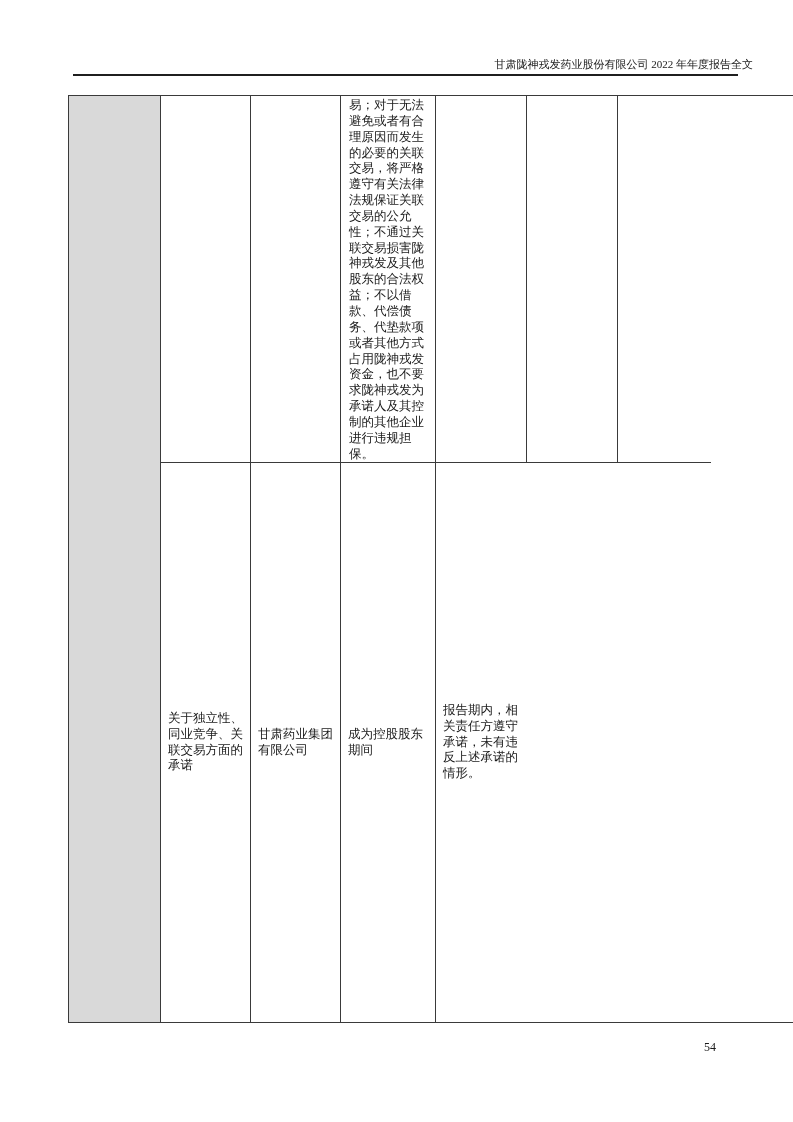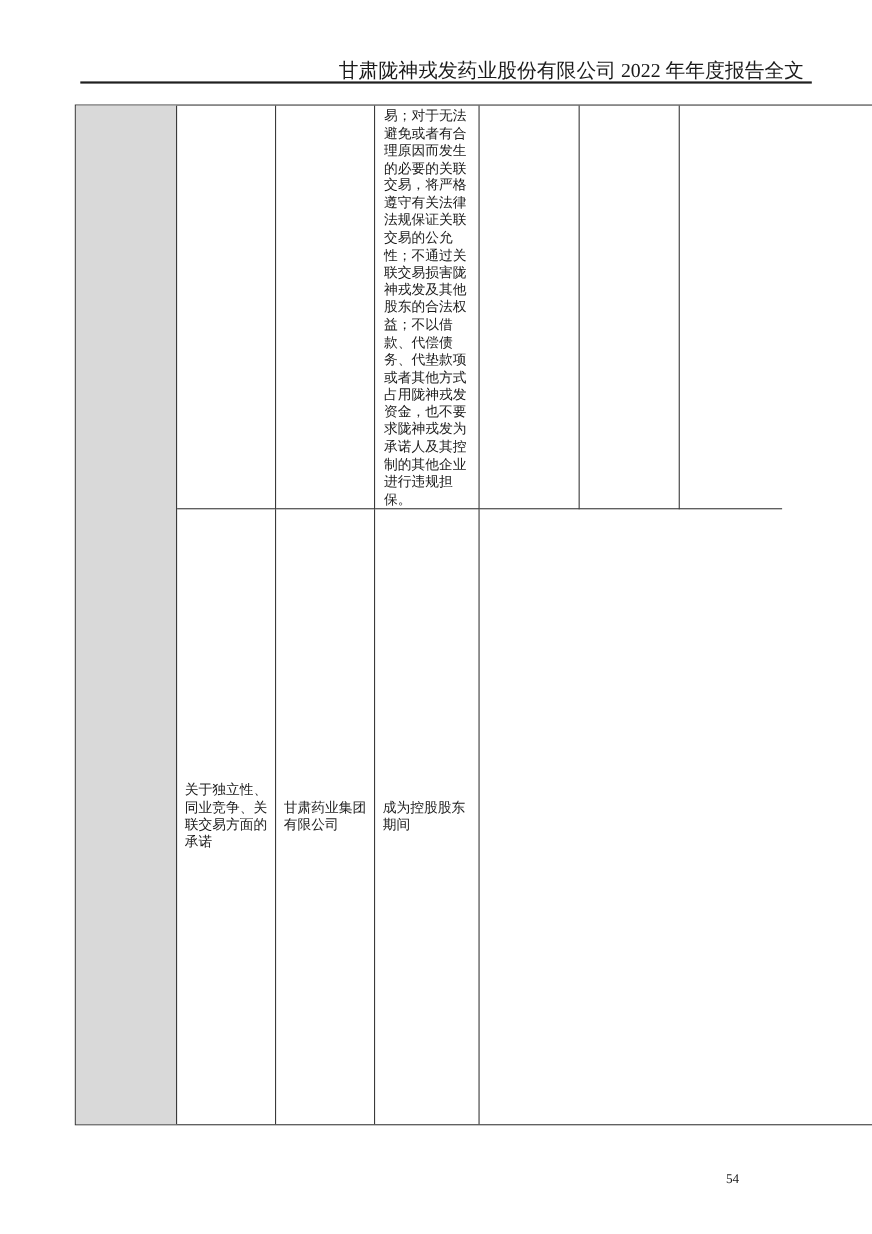--- a/index.html
+++ b/index.html
@@ -10,24 +10,24 @@
   body {
     width: 793px;
     height: 1122px;
     position: relative;
     font-family: "Liberation Serif", "DejaVu Serif", serif;
     color: #1a1a1a;
   }
   .page-header {
     position: absolute;
     top: 56px;
-    left: 66px;
+    left: 88px;
     width: 665px;
     text-align: right;
-    font-size: 18px;
+    font-size: 11px;
     line-height: 16px;
     white-space: nowrap;
   }
   .header-rule {
     position: absolute;
     top: 74px;
     left: 73px;
     width: 665px;
     height: 2px;
     background: #1f1f1f;
@@ -68,23 +68,22 @@
     display: flex;
     align-items: center;
     padding: 0 3px 0 7px;
   }
   .cell.middle > span { white-space: pre-line; }
   .page-number {
     position: absolute;
     top: 1040px;
     left: 616px;
     width: 100px;
-    text-align: center;
+    text-align: right;
     font-size: 12px;
-    margin-top: 24px;
   }
 </style>
 </head>
 <body>
 
 <div class="page-header">甘肃陇神戎发药业股份有限公司 2022 年年度报告全文</div>
 <div class="header-rule"></div>
 
 <div class="commitments-table">
   <div class="cell gray"></div>
@@ -119,15 +118,20 @@
   <div class="cell row1 middle last-col"><span></span></div>
 
   <div class="cell middle"><span>关于独立性、
 同业竞争、关
 联交易方面的
 承诺</span></div>
   <div class="cell middle"><span>甘肃药业集团
 有限公司</span></div>
   <div class="cell middle"><span>成为控股股东
 期间</span></div>
+  <div class="cell middle last-col"><span>报告期内，相
+关责任方遵守
+承诺，未有违
+反上述承诺的
+情形。</span></div>
 </div>
 
 <div class="page-number">54</div>
 
 </body></html>

